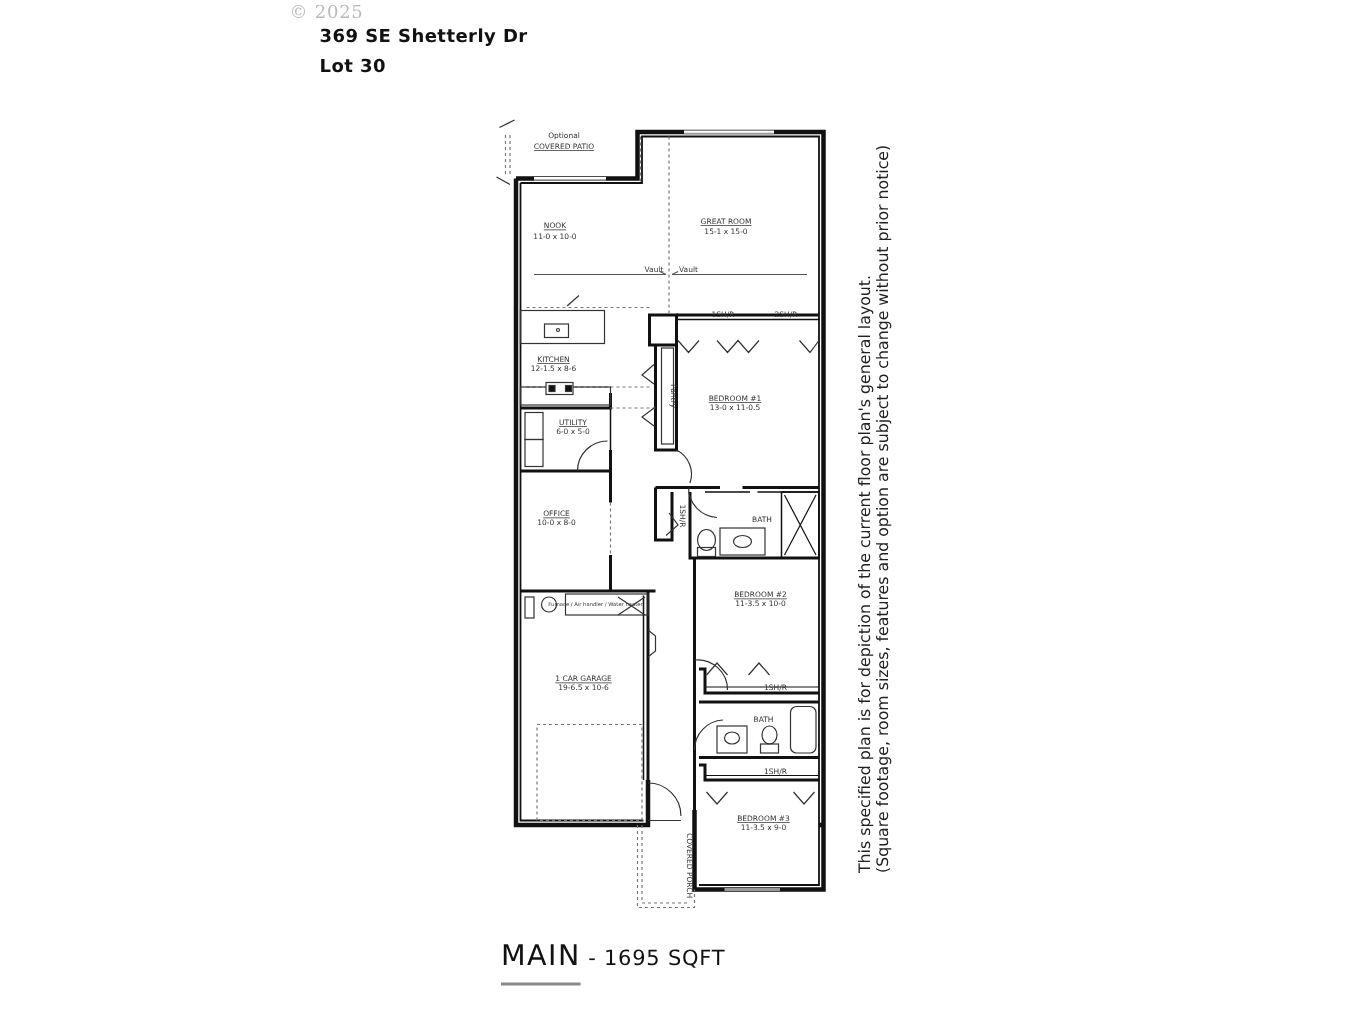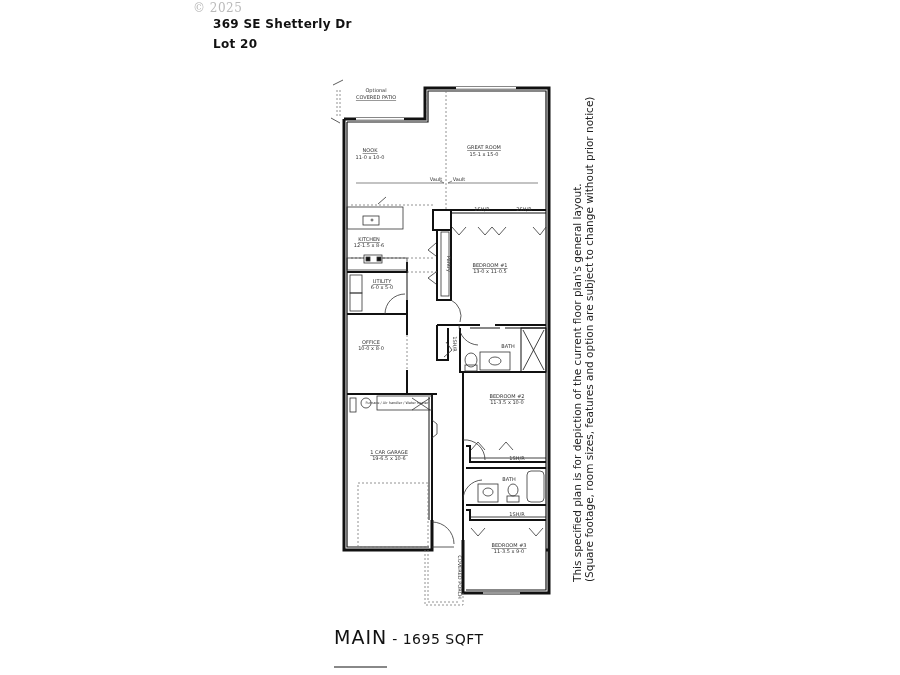--- a/index.html
+++ b/index.html
@@ -3,33 +3,33 @@
 <meta charset="utf-8">
 <style>
   html, body { margin: 0; padding: 0; background: #ffffff; }
   body { width: 900px; height: 675px; position: relative; overflow: hidden; font-family: "DejaVu Sans", sans-serif; }
   .copyright { position: absolute; left: 193px; top: 1px; font-family: "DejaVu Serif", serif; font-size: 12px; color: #b9b9b9; letter-spacing: 0.5px; }
   .addr { position: absolute; left: 213px; font-family: "DejaVu Sans", sans-serif; font-size: 12px; color: #111; font-weight: bold; letter-spacing: 0.3px; }
   .addr1 { top: 17px; }
   .addr2 { top: 37px; }
   #plan { position: absolute; left: 0; top: 0; }
   .title { position: absolute; left: 334px; top: 626px; font-size: 19px; color: #111; letter-spacing: 1px; }
-  .title .main { border-bottom: 2px solid #888; padding-bottom: 18px; }
+  .title .main { border-bottom: 2px solid #888; padding-bottom: 7px; }
   .title .rest { font-size: 14px; letter-spacing: 0.5px; }
   .disclaimer { position: absolute; left: 585px; top: 330px; width: 0; height: 0; }
   .disclaimer .inner { position: absolute; transform: rotate(-90deg); transform-origin: 0 0; white-space: nowrap; font-size: 10.5px; line-height: 12px; color: #222; left: -14px; top: 252px; }
   .rl { font-family: "DejaVu Sans", sans-serif; font-size: 5px; fill: #333; text-anchor: middle; }
   .rl-u { text-decoration: underline; }
 </style>
 </head>
 <body>
 
 <div class="copyright">© 2025</div>
 <div class="addr addr1">369 SE Shetterly Dr</div>
-<div class="addr addr2">Lot 20</div>
+<div class="addr addr2">Lot 30</div>
 
 <svg id="plan" width="900" height="675" viewBox="0 0 900 675" xmlns="http://www.w3.org/2000/svg">
   <g fill="none" stroke="#111" stroke-width="3">
 
     <path d="M344 119 L425 119 L425 88 L549 88 L549 550 L546 550 M549 550 L549 593 L463 593 L463 550 M463 550 L463 540"></path>
     <path d="M344 119 L344 550 L432 550 L432 520"></path>
   </g>
   <g fill="none" stroke="#111" stroke-width="1.2">
 
     <path d="M347 122 L428 122 L428 91 L546 91 L546 590 L466 590"></path>

